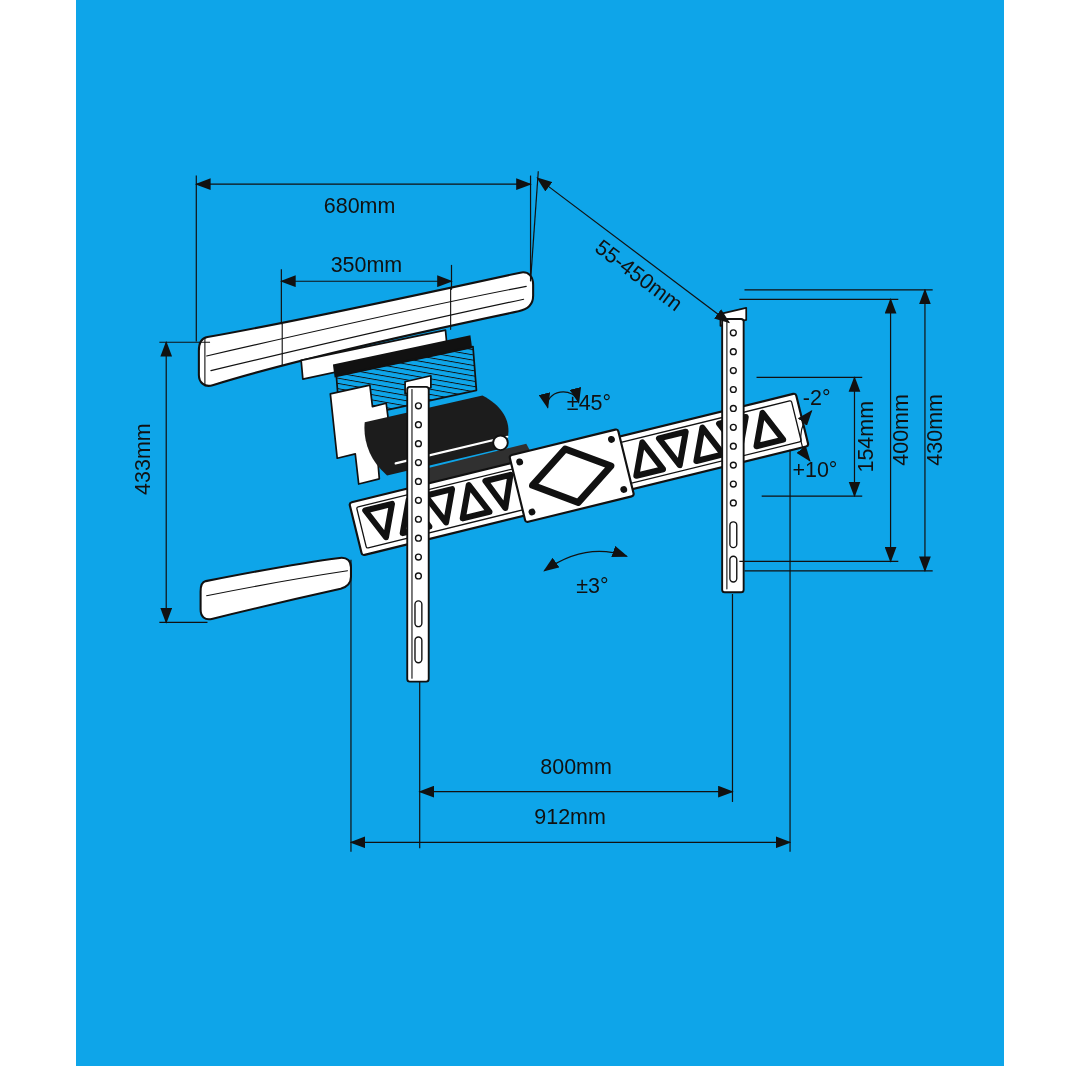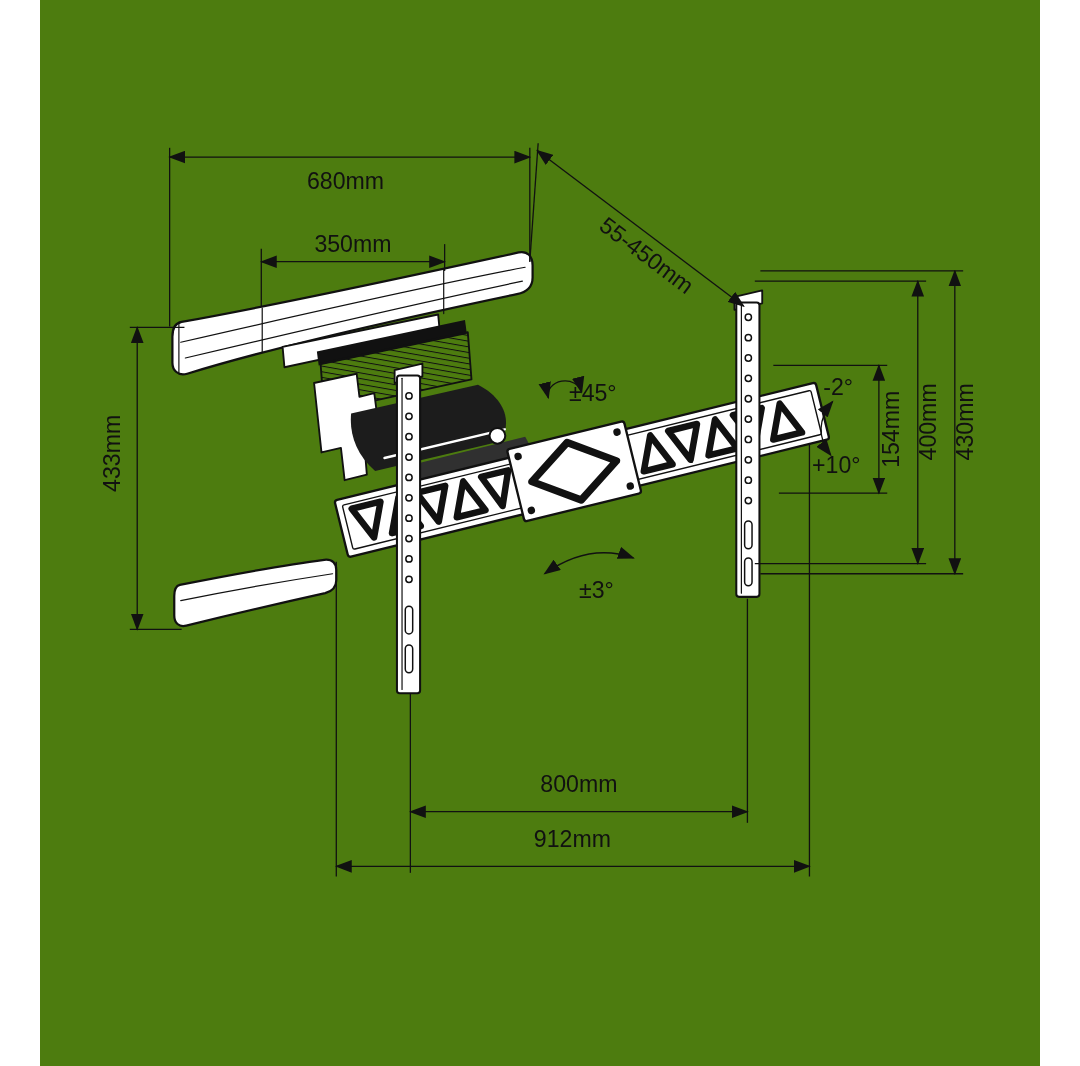--- a/index.html
+++ b/index.html
@@ -1,16 +1,16 @@
 <!DOCTYPE html>
 <html><head>
 <meta charset="utf-8">
 <style>
   html,body{margin:0;padding:0;background:#ffffff;}
-  .stage{width:1000px;height:1066px;margin:0 auto;background:#4d7c0f;position:relative;overflow:hidden;}
+  .stage{width:928px;height:1066px;margin:0 auto;background:#0ea5e9;position:relative;overflow:hidden;}
   svg{display:block;width:100%;height:100%;}
   .dim{font-family:"Liberation Sans","DejaVu Sans",sans-serif;font-size:25px;fill:#111;text-anchor:middle;}
   .dims line, .dims path.dimline{stroke:#111;stroke-width:1.4;fill:none;}
   .outline{fill:#fff;stroke:#111;stroke-width:2.4;}
   .thin{stroke:#111;stroke-width:1.3;fill:none;}
 </style>
 </head>
 <body>
 
 <div class="stage">

